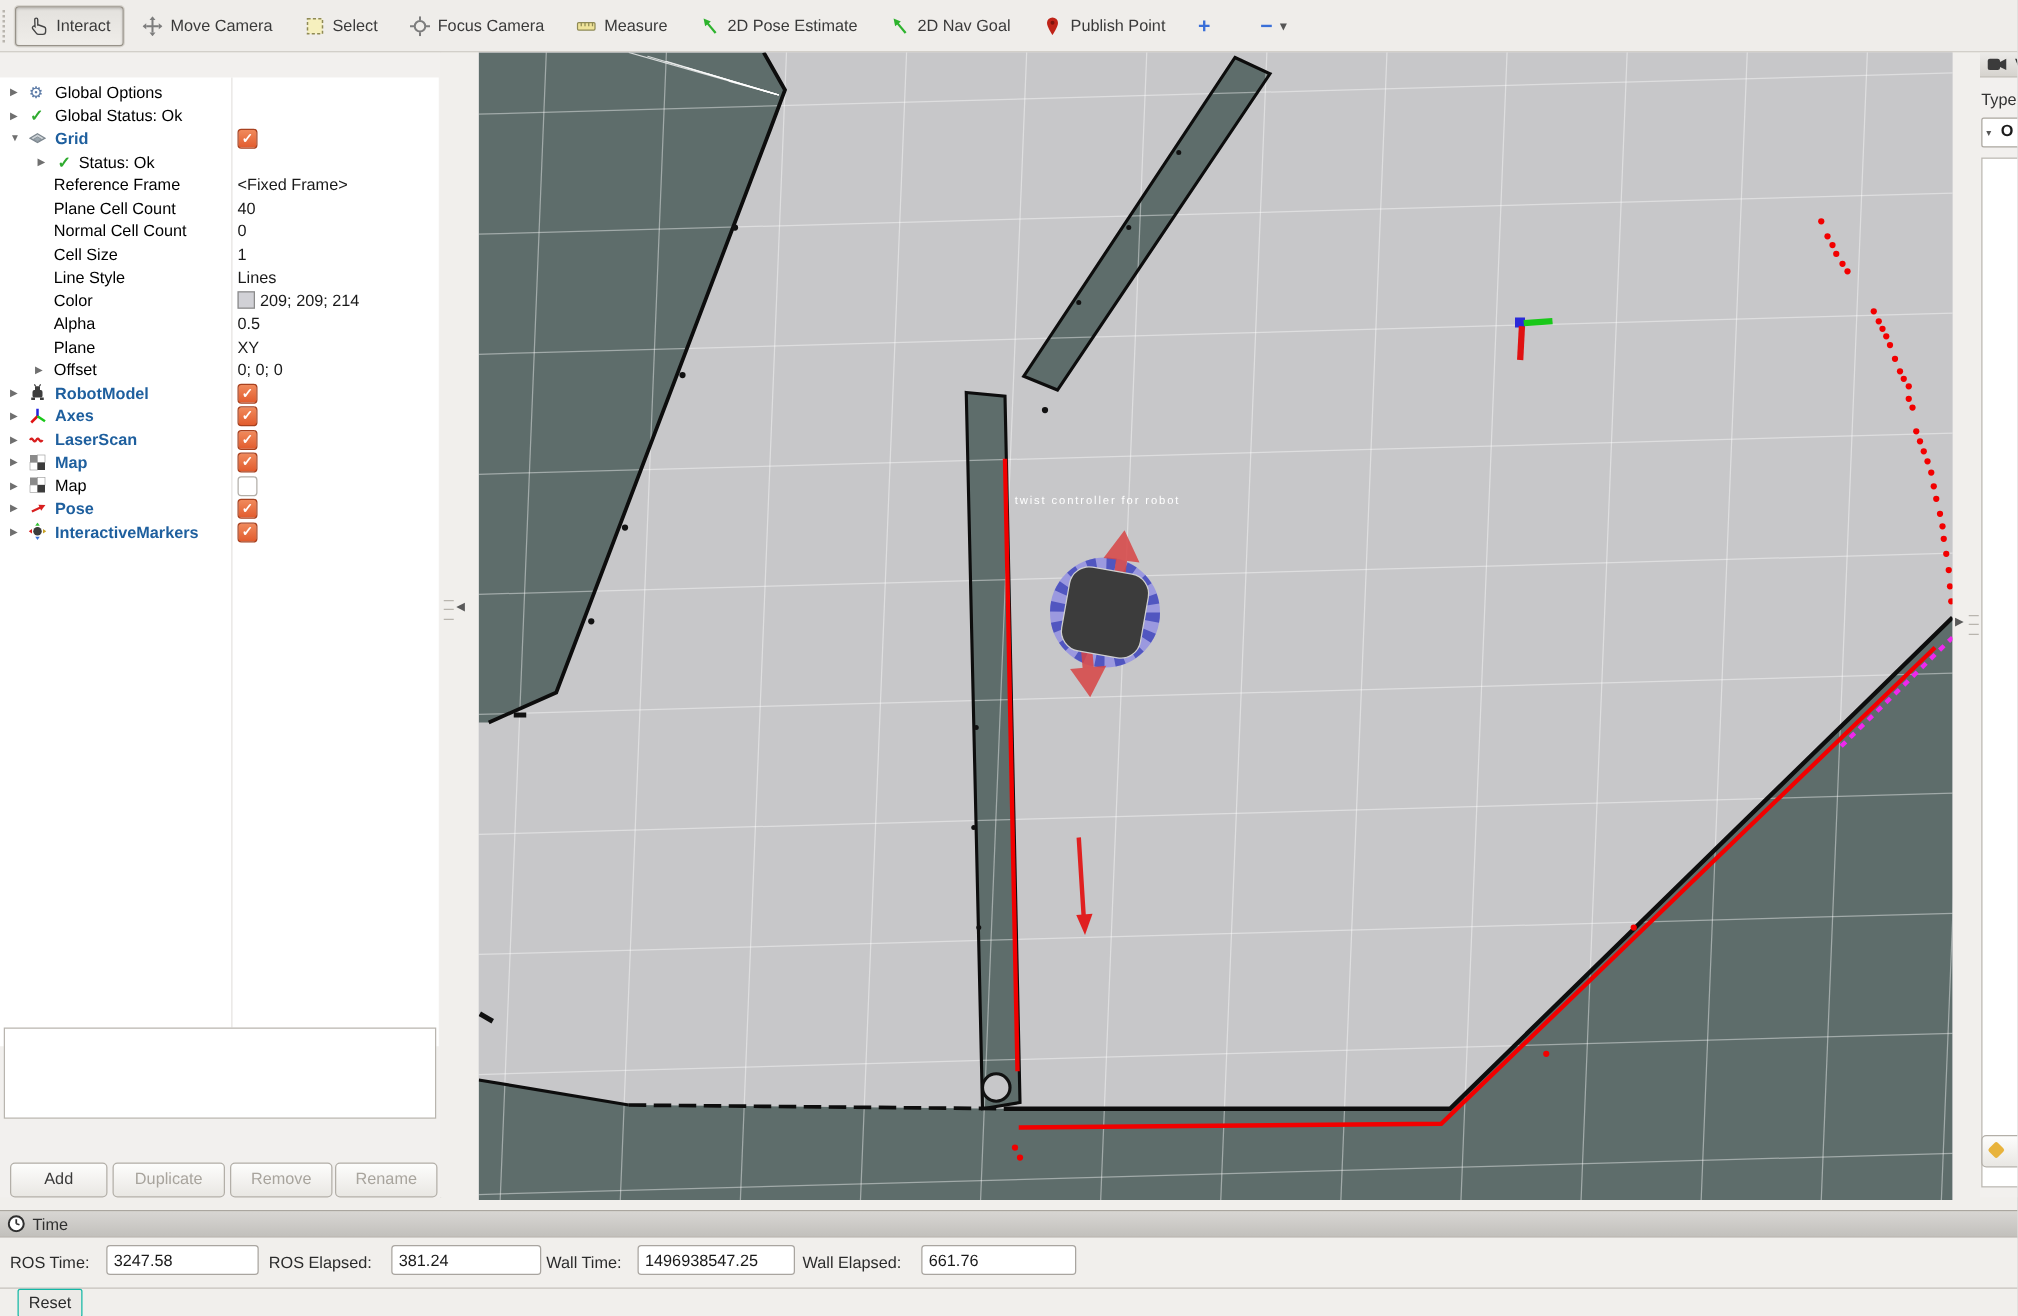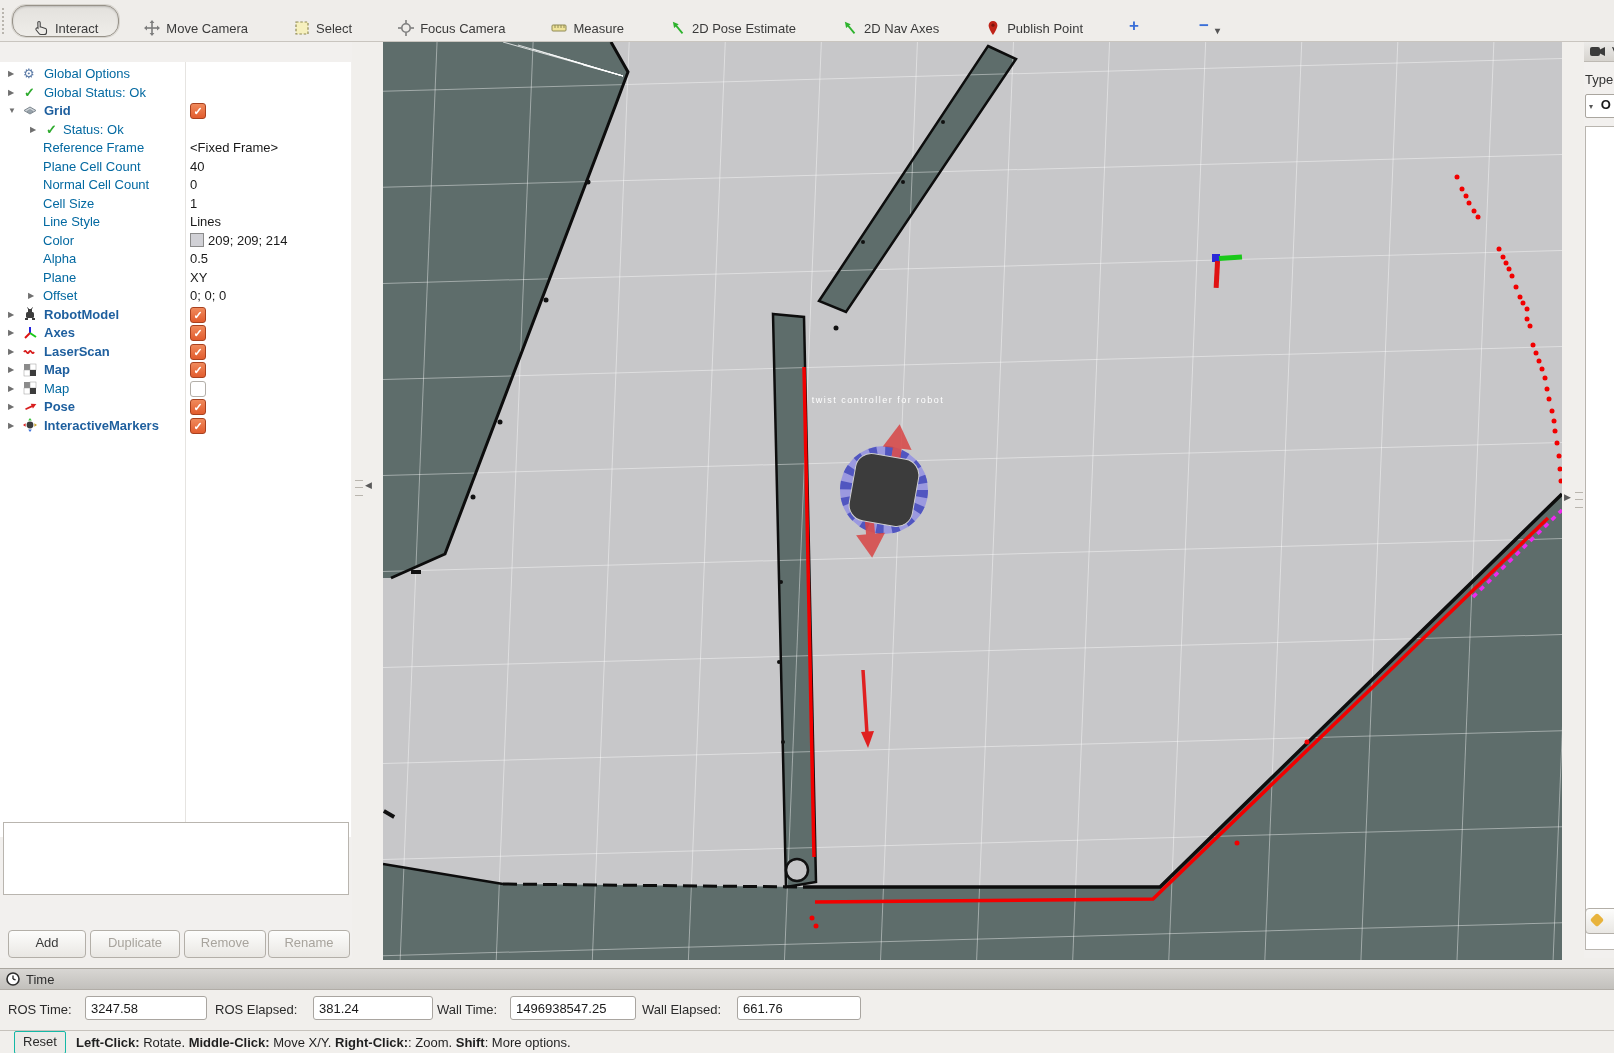--- a/index.html
+++ b/index.html
@@ -5,43 +5,43 @@
   html,body{margin:0;padding:0}
   body{width:1614px;height:1053px;position:relative;overflow:hidden;
        background:#f1efec;color:#2b2b2b;
        font-family:"Liberation Sans",sans-serif;font-size:13px}
   .abs{position:absolute}
 
   
   #toolbar{left:0;top:0;width:1614px;height:41px;background:#efedea;
            border-bottom:1px solid #c9c5bf;display:flex;align-items:center}
   .tgrip{width:4px;height:26px;border-left:2px dotted #b9b5ae;margin-left:2px}
-  .tool{display:inline-flex;align-items:flex-end;gap:6px;height:30px;
-        padding:0 20px;margin-left:4px;color:#3a3a3a;white-space:nowrap;
-        border:1px solid transparent;border-radius:14px;cursor:default}
+  .tool{display:inline-flex;align-items:center;gap:6px;height:30px;
+        padding:0 10px;margin-left:4px;color:#3a3a3a;white-space:nowrap;
+        border:1px solid transparent;border-radius:3px;cursor:default}
   .tool.pressed{background:linear-gradient(#e3e1dd,#efede9);
         border:1px solid #979289;box-shadow:inset 0 1px 2px rgba(0,0,0,.18),0 0 0 1px #d8d5cf}
   .ticon16{width:16px;height:16px;display:inline-block}
 
   
   #displays{left:0;top:42px;width:352px;height:916px;background:#f2f0ee;
             border-right:1px solid #c9c5bf}
   .ptitle{position:absolute;left:0;top:0;width:100%;height:20px;
           background:linear-gradient(#ecebe9,#d6d3ce);border-bottom:1px solid #bdb9b3;
           display:flex;align-items:center;gap:6px;padding-left:6px;box-sizing:border-box;
           font-size:13px;color:#333}
   .closebox{position:absolute;right:3px;top:2px;width:15px;height:15px;background:#e9e7e4;
           border:1px solid #aaa69f;border-radius:3px;font-size:10px;line-height:13px;
           text-align:center;color:#555}
   #tree{position:absolute;left:0;top:20px;width:351px;height:775px;background:#fff}
   #treediv{position:absolute;left:185px;top:0;width:1px;height:775px;background:#e6e4e1}
   .trow{position:absolute;left:0;width:351px;height:19px;line-height:19px;font-size:13px}
   .exp{position:absolute;font-size:8px;color:#6f6f6f;top:0}
   .tic{position:absolute;top:2.5px;width:14px;height:14px}
-  .tlabel{position:absolute;color:#0369a1;white-space:nowrap}
+  .tlabel{position:absolute;color:#000000;white-space:nowrap}
   .bb{color:#1e5f9e;font-weight:bold}
   .tval{position:absolute;left:190px;color:#1a1a1a;white-space:nowrap}
   .cb{position:absolute;left:190px;top:2px;width:14px;height:14px;border-radius:3px;
       text-align:center;font-size:11px;line-height:14px}
   .cb.on{background:linear-gradient(#f08a5c,#e25c2e);border:1px solid #a8411f;color:#fff;font-weight:bold}
   .cb.off{background:#fff;border:1px solid #b3afa9;color:transparent}
   .swatch{display:inline-block;width:12px;height:12px;background:#d1d1d6;
       border:1px solid #8b8b8b;vertical-align:-2px;margin-right:4px}
   #selbox{position:absolute;left:3px;top:780px;width:344px;height:71px;background:#fff;
       border:1px solid #b9b5af}
@@ -151,21 +151,21 @@
       </svg>
     <span>2D Pose Estimate</span>
   </div>
   <div class="tool">
     <svg class="ticon16" viewBox="0 0 16 16">
         <g transform="rotate(-40 8 8)">
           <rect x="7.1" y="5" width="1.8" height="10" fill="#2db32d"></rect>
           <path d="M8 0l3 5.5H5z" fill="#2db32d"></path>
         </g>
       </svg>
-    <span>2D Nav Axes</span>
+    <span>2D Nav Goal</span>
   </div>
   <div class="tool">
     <svg class="ticon16" viewBox="0 0 16 16">
         <path d="M8 1a4.4 4.4 0 0 1 4.4 4.4C12.4 8.6 8 15 8 15S3.6 8.6 3.6 5.4A4.4 4.4 0 0 1 8 1z" fill="#bf2318"></path>
         <circle cx="8" cy="5.2" r="1.6" fill="#7e140d"></circle>
       </svg>
     <span>Publish Point</span>
   </div>
   <div class="tool" style="color:#3a6fd8;font-weight:bold;font-size:17px">
     <span>+</span>
@@ -533,16 +533,13 @@
   <span class="tlab" style="left:215px">ROS Elapsed:</span>
   <input class="tfield" style="left: 313px; width: 108px;" readonly="" value="381.24">
   <span class="tlab" style="left:437px">Wall Time:</span>
   <input class="tfield" style="left: 510px; width: 114px;" readonly="" value="1496938547.25">
   <span class="tlab" style="left:642px">Wall Elapsed:</span>
   <input class="tfield" style="left: 737px; width: 112px;" readonly="" value="661.76">
 </div>
 
 <div id="statusbar" class="abs">
   <div id="resetbtn">Reset</div>
-  <div id="statustext">
-    <span class="b">Left-Click:</span><span> Rotate. </span><span class="b">Middle-Click:</span><span> Move X/Y. </span><span class="b">Right-Click:</span><span>: Zoom. </span><span class="b">Shift</span><span>: More options.</span>
-  </div>
 </div>
 
 </body></html>

